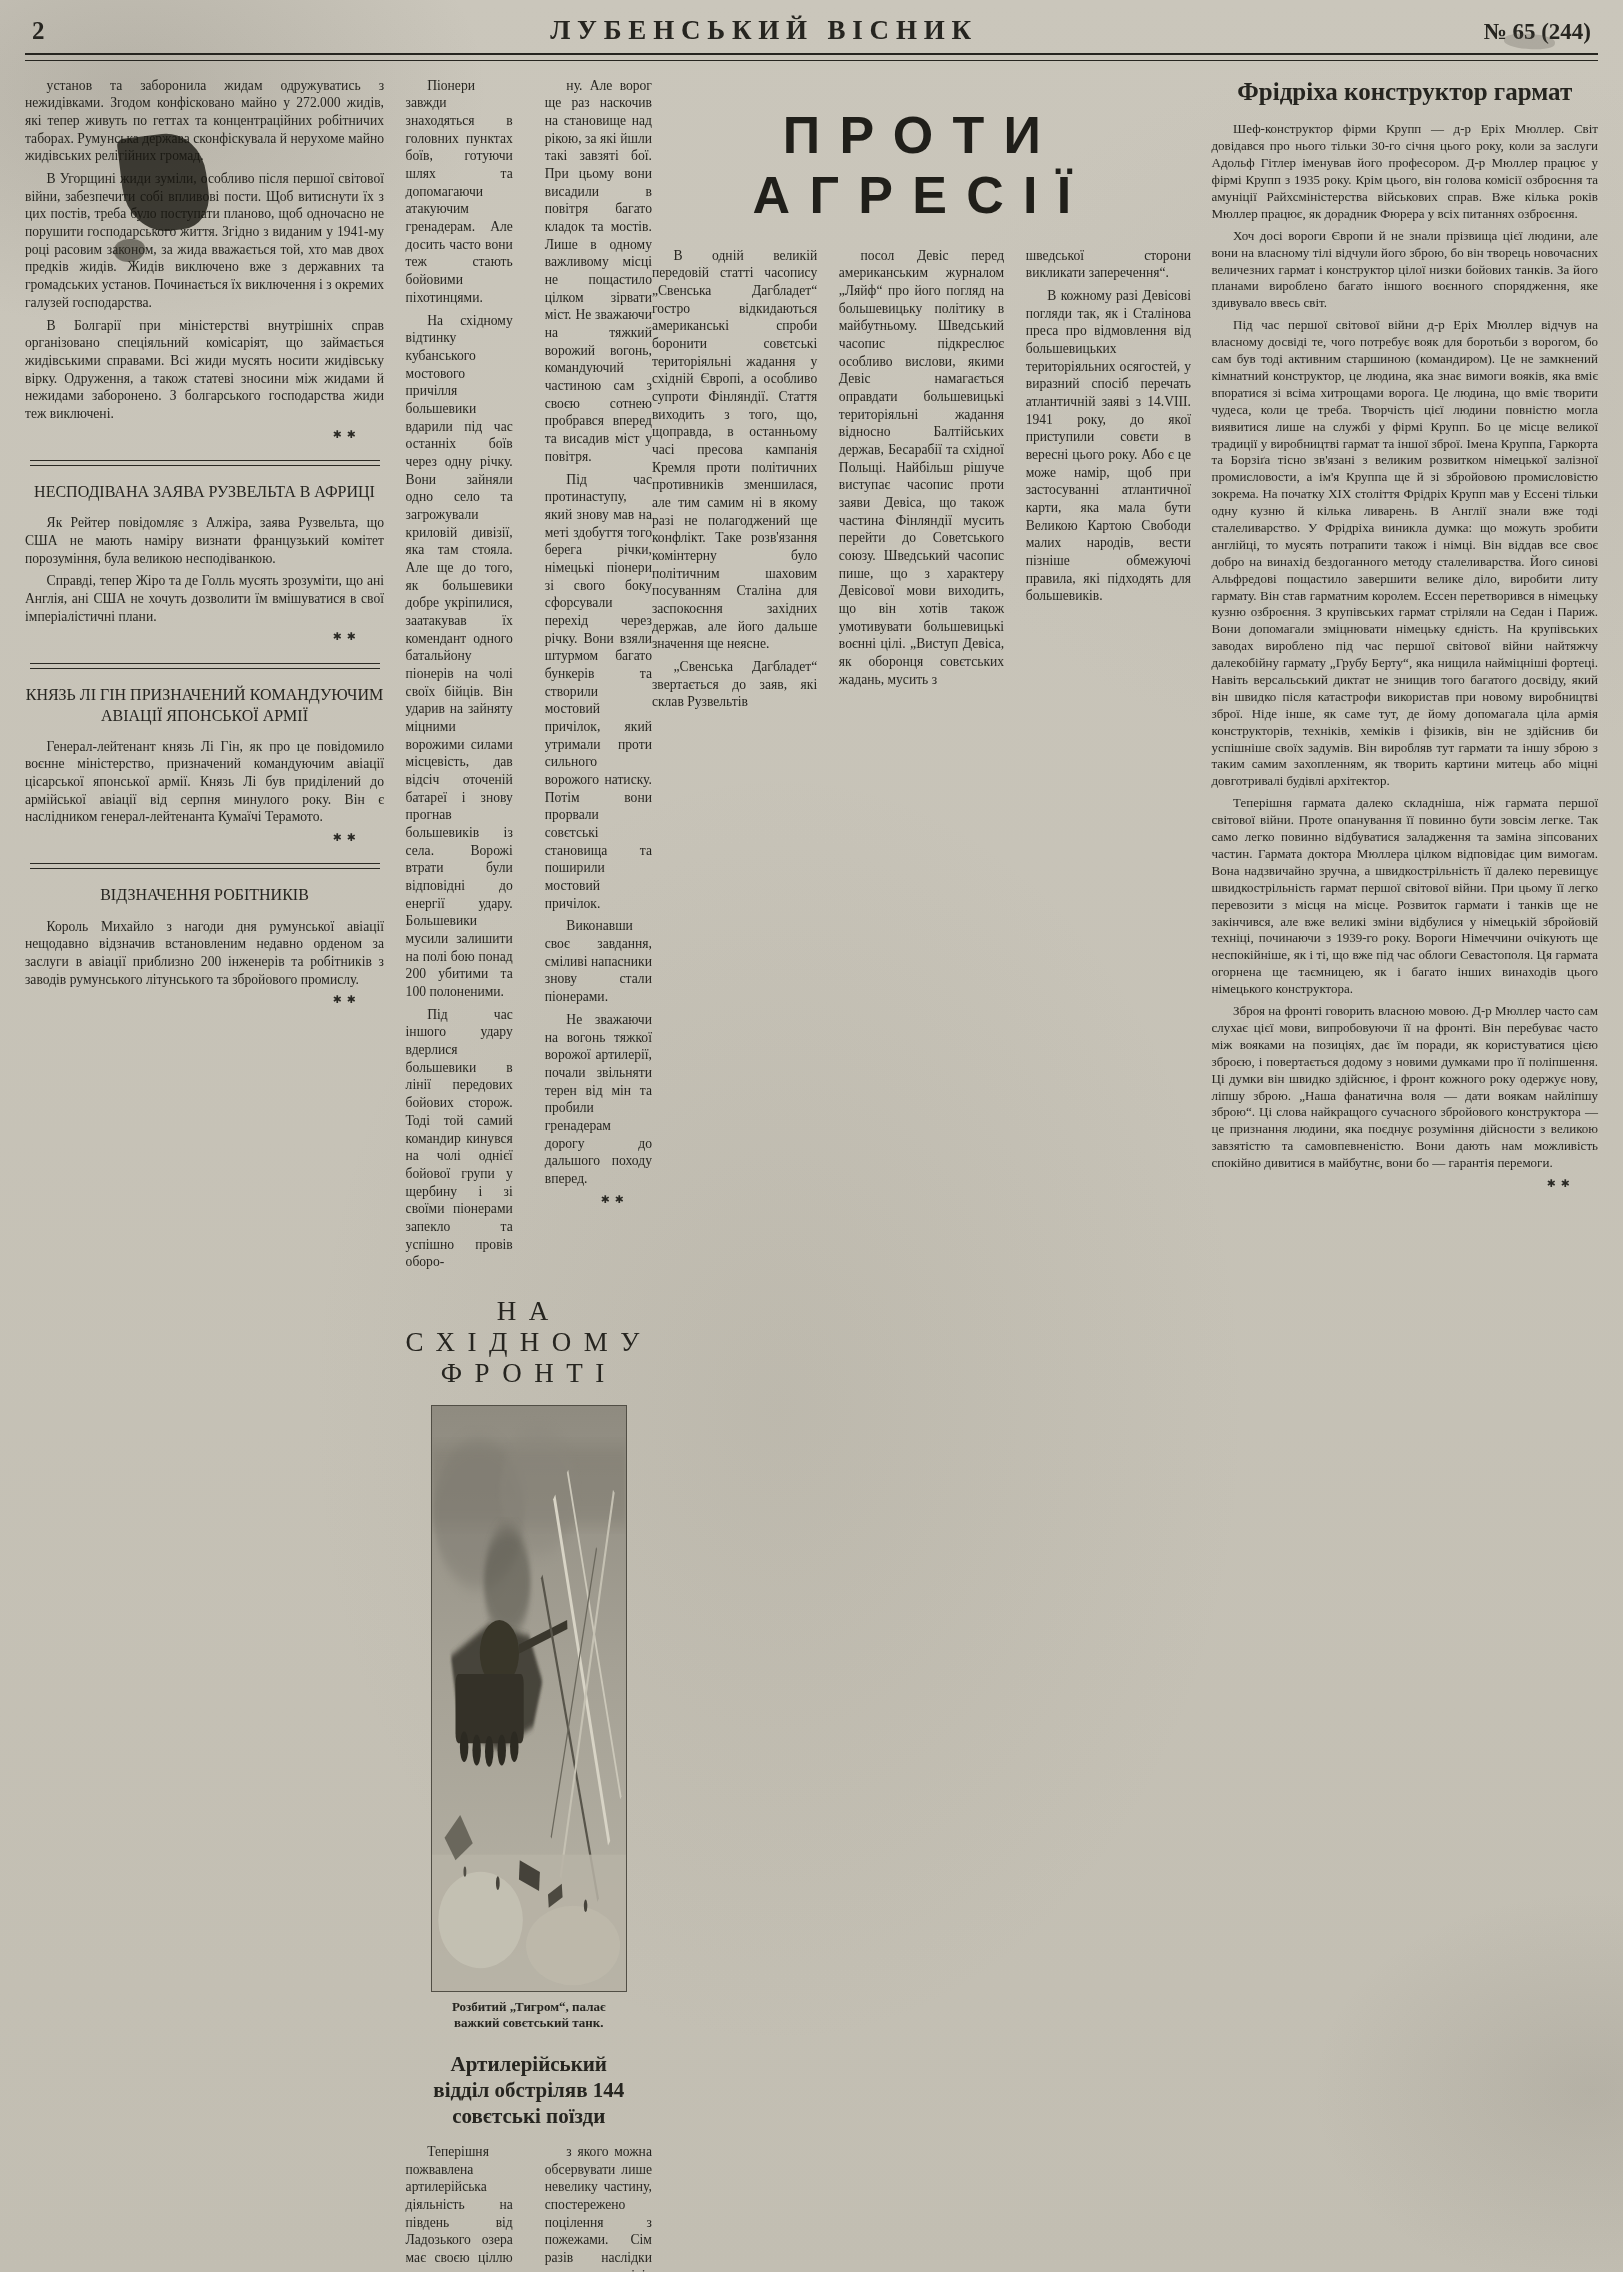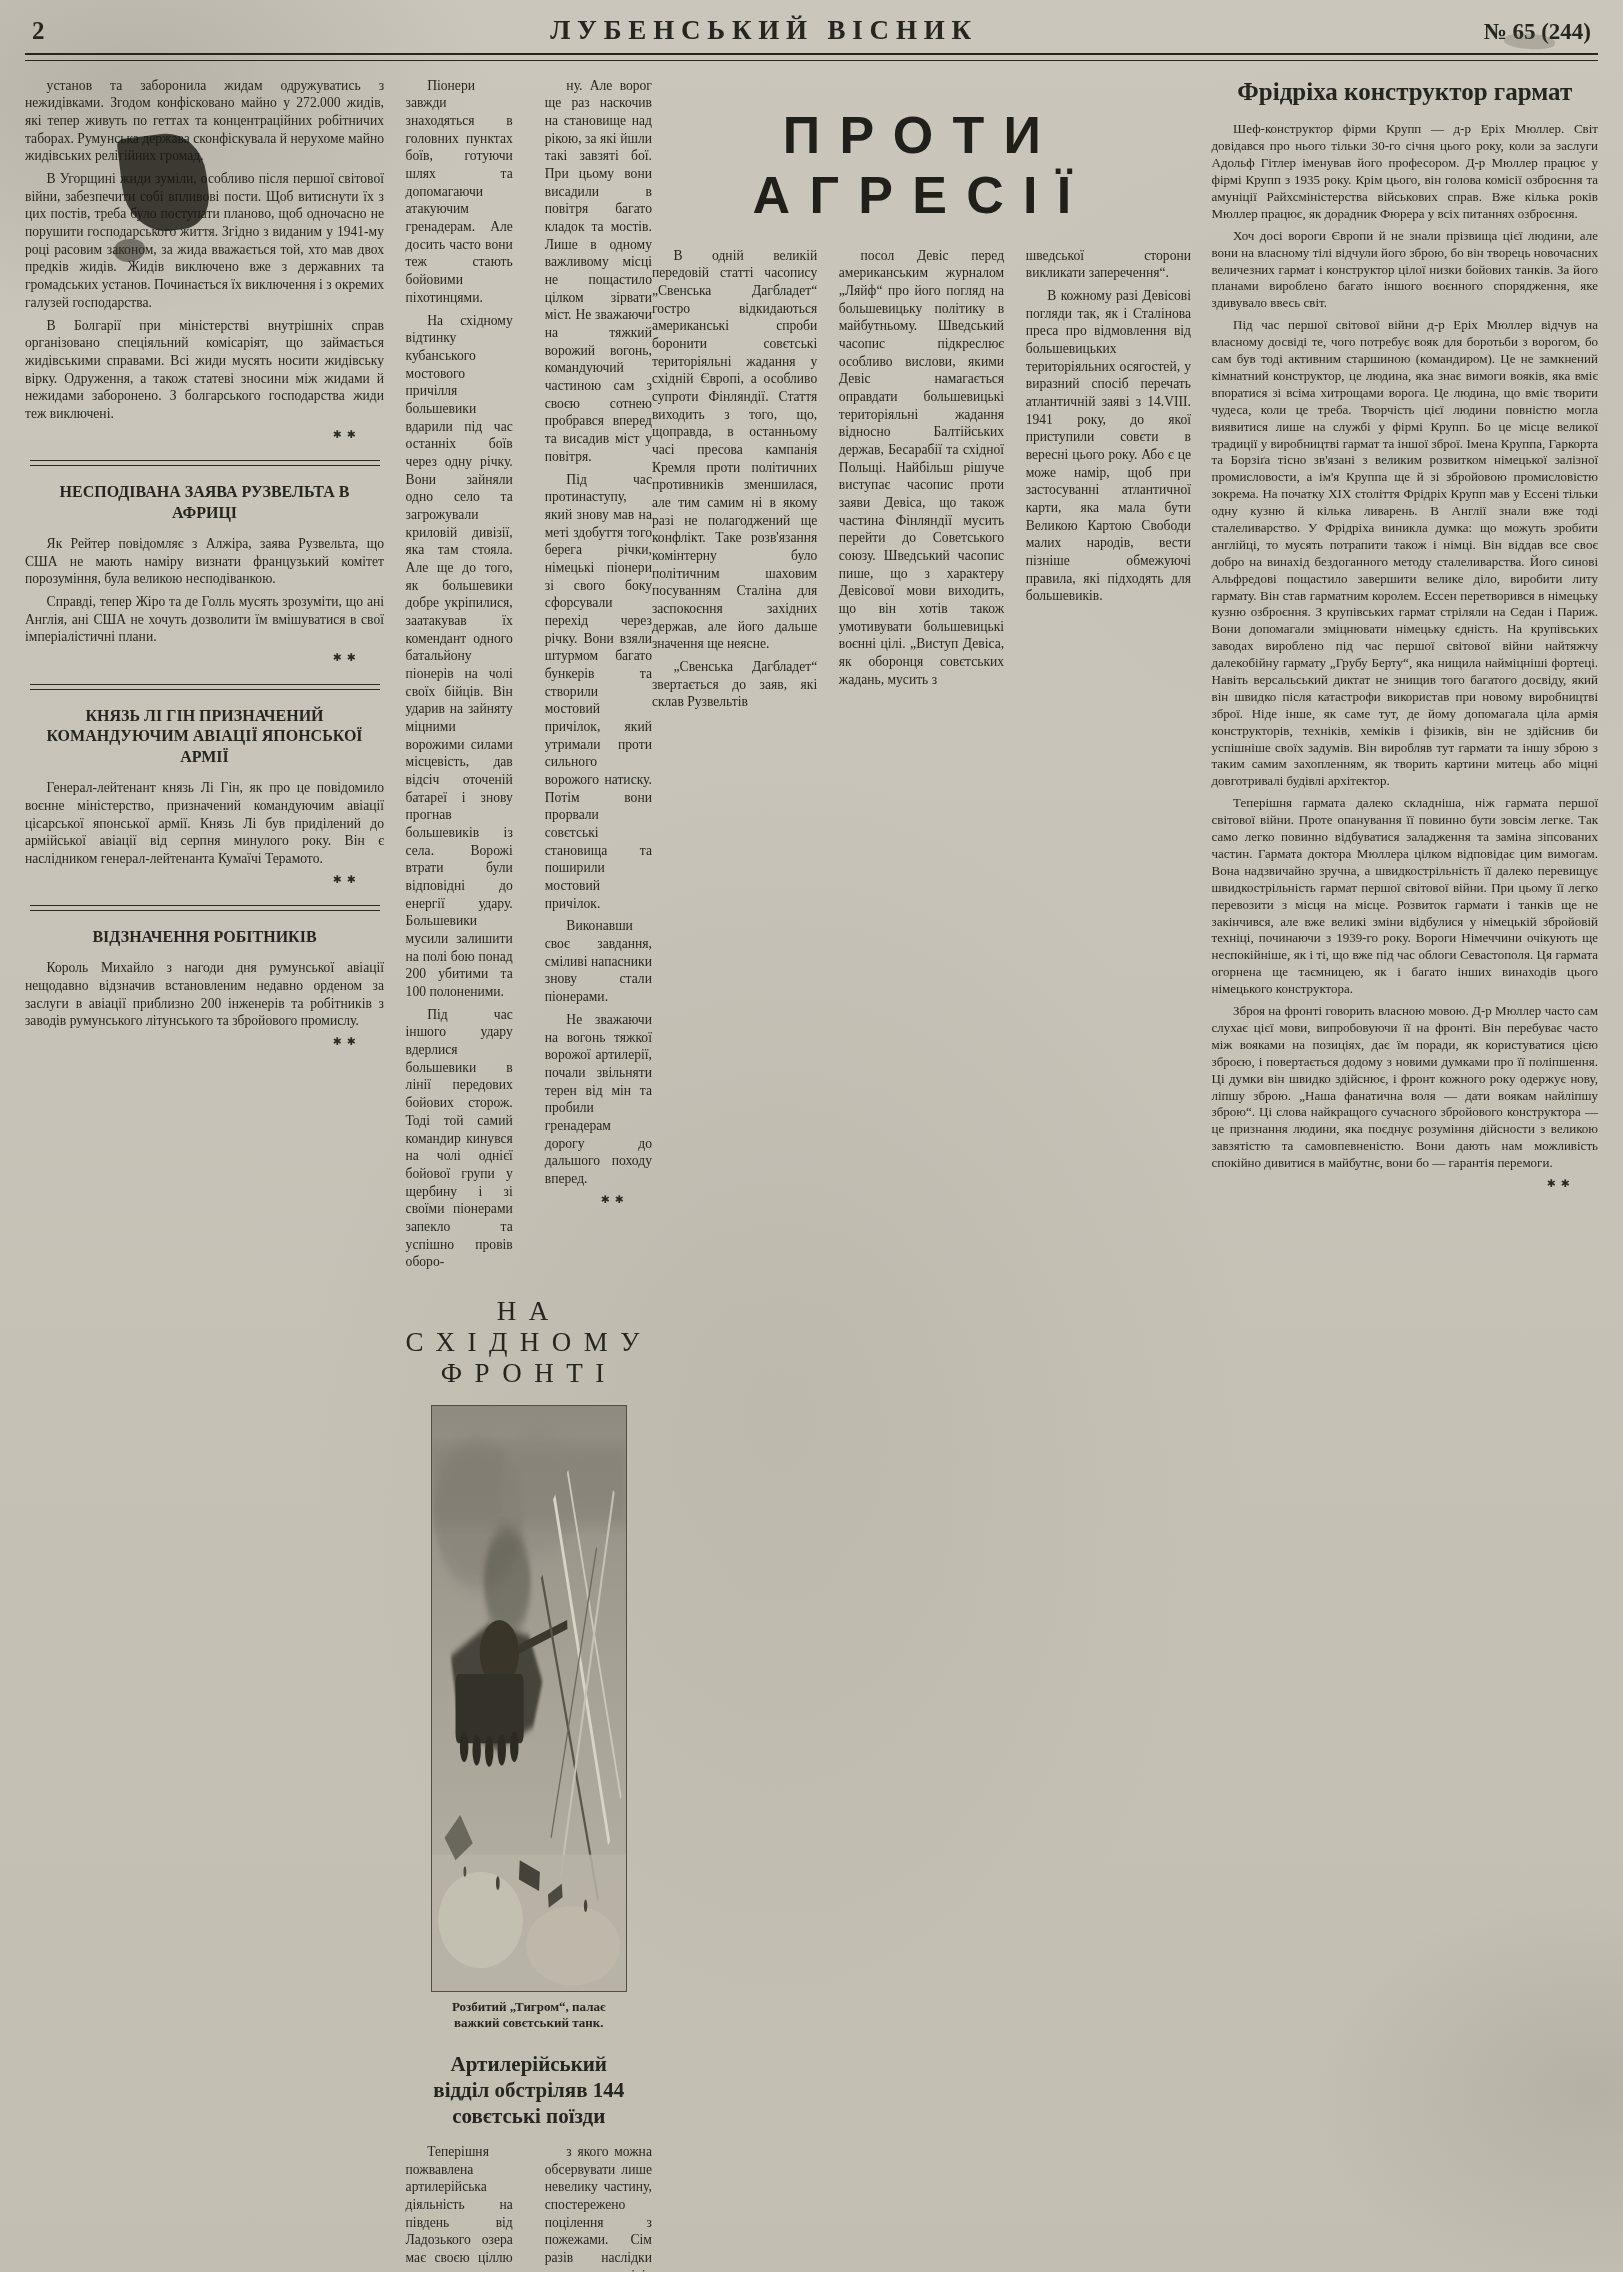--- a/index.html
+++ b/index.html
@@ -35,21 +35,21 @@
   .col-left{width:359px;flex:0 0 auto;}
   .middle{flex:1;min-width:0;}
   .right-col{flex:1;min-width:0;display:flex;flex-direction:column;}
 
   p.bt{font-size:13.6px;line-height:1.3;text-align:justify;margin:0 0 5.1px;text-indent:21.6px;}
   .right-col p.bt{font-size:13px;}
 
   .endmark{text-align:right;font-size:10.8px;letter-spacing:5.1px;padding-right:23px;margin:1.1px 0 4.5px;color:#2a2924;}
 
   .sec-sep{height:4px;border-top:1.7px solid #2a2924;border-bottom:0.6px solid #2a2924;margin:19.3px 4.5px 16px;}
-  .sec-title{font-size:16px;font-weight:bold;text-align:center;line-height:1.3;margin:0 0 11.4px;}
+  .sec-title{font-size:16px;font-weight:normal;text-align:center;line-height:1.3;margin:0 0 11.4px;}
 
   .pioneers-title{font-size:33px;font-weight:bold;text-align:center;line-height:1.1;margin:2.3px 0 18px;}
   .twocol{display:flex;gap:32px;}
   .twocol .tc{flex:1;min-width:0;}
 
   .front-title{font-size:27px;font-weight:400;letter-spacing:12.5px;text-align:center;margin:20.5px 0 16px;}
   .photo-frame{margin:0 25px;font-weight:bold;}
   .photo{height:585px;border:1.1px solid #514e45;position:relative;overflow:hidden;background:#a29e92;}
   .photo svg{display:block;width:100%;height:100%;}
   .caption{font-size:13px;text-align:center;margin:6.8px 0 0;}

